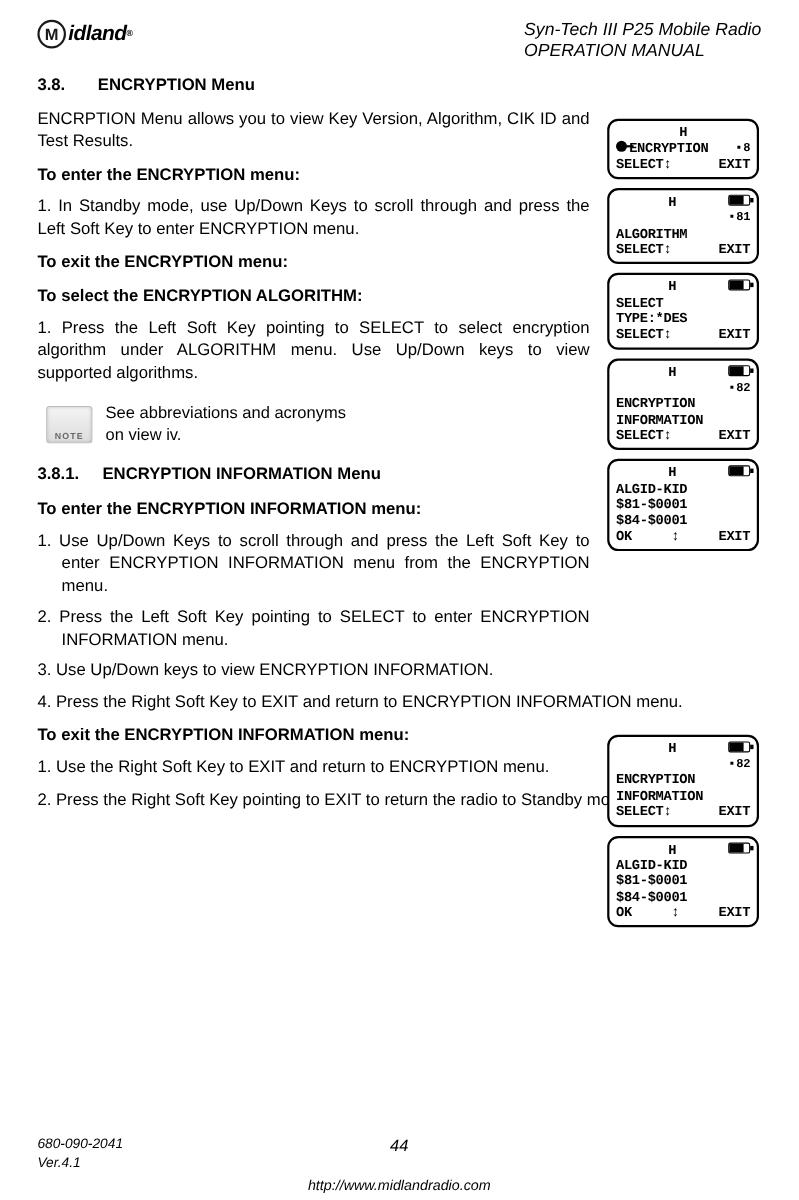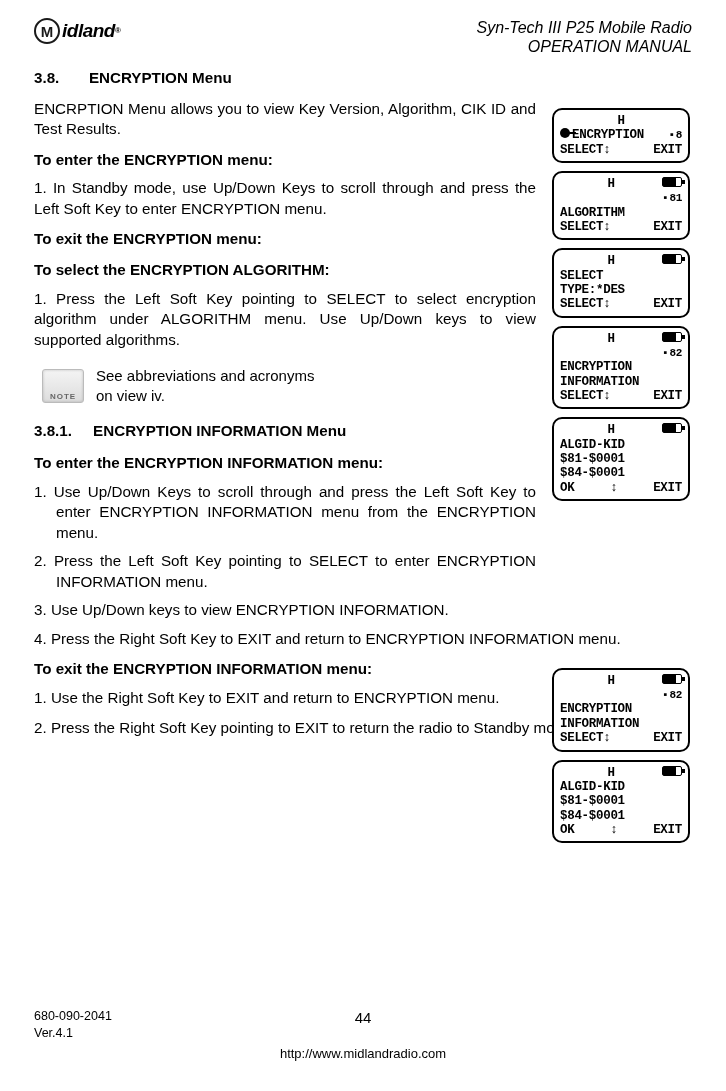--- a/index.html
+++ b/index.html
@@ -50,21 +50,21 @@
     font-style: italic;
     font-weight: 900;
     font-size: 19px;
     letter-spacing: -0.5px;
   }
   .logo .tiny {
     font-size: 8px;
     vertical-align: super;
   }
   .hdr-right {
-    text-align: right;
+    text-align: left;
     font-style: italic;
     font-size: 16px;
     line-height: 1.2;
   }
   .sec-title {
     font-weight: 700;
     margin: 12px 0 10px 0;
   }
   .sec-sub {
     font-weight: 700;
@@ -144,22 +144,23 @@
   .batt {
     display:inline-block; width:18px; height:8px; border:1.5px solid #000; position:relative; border-radius:2px;
   }
   .batt::after { content:""; position:absolute; right:-4px; top:2px; width:3px; height:4px; background:#000; }
   .batt .fill { display:block; height:100%; background:#000; }
   .updown::before { content:"\2195"; }
   .footer {
     position: absolute;
     left: 34px;
     right: 34px;
-    bottom: 28px;
+    bottom: 4px;
     font-size: 12.5px;
+    font-style: italic;
   }
   .footer .row1 {
     display: flex;
     justify-content: space-between;
   }
   .footer .page-no {
     position: absolute;
     left: 50%;
     transform: translateX(-50%);
     font-size: 15px;

